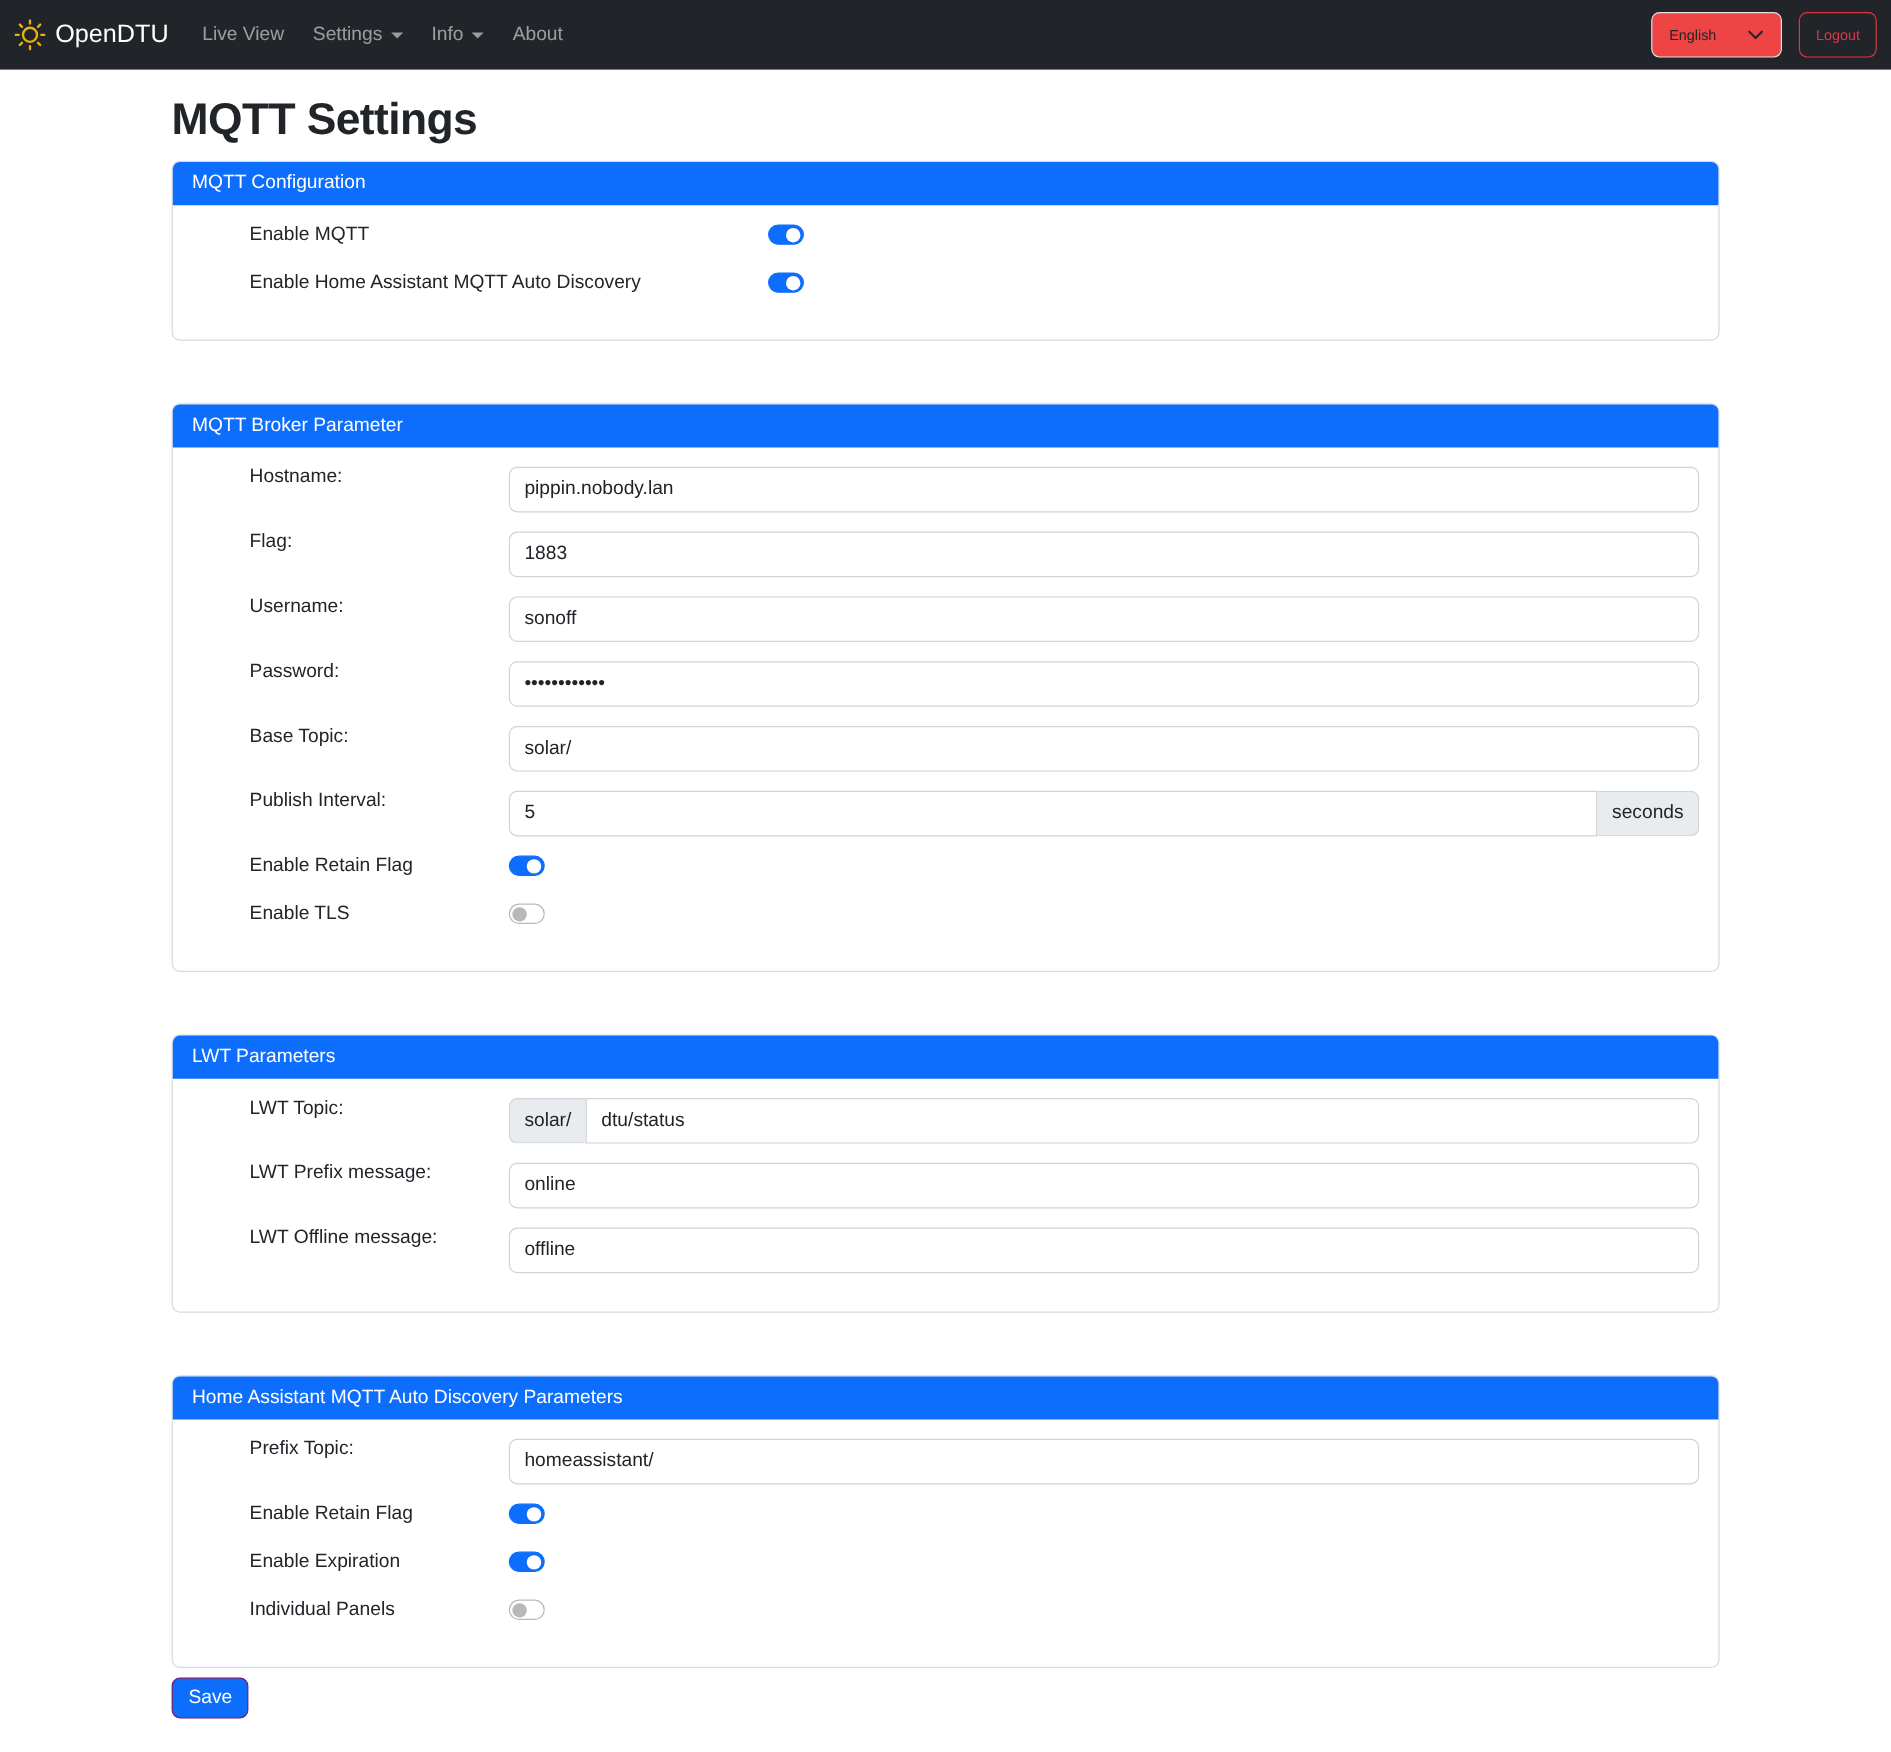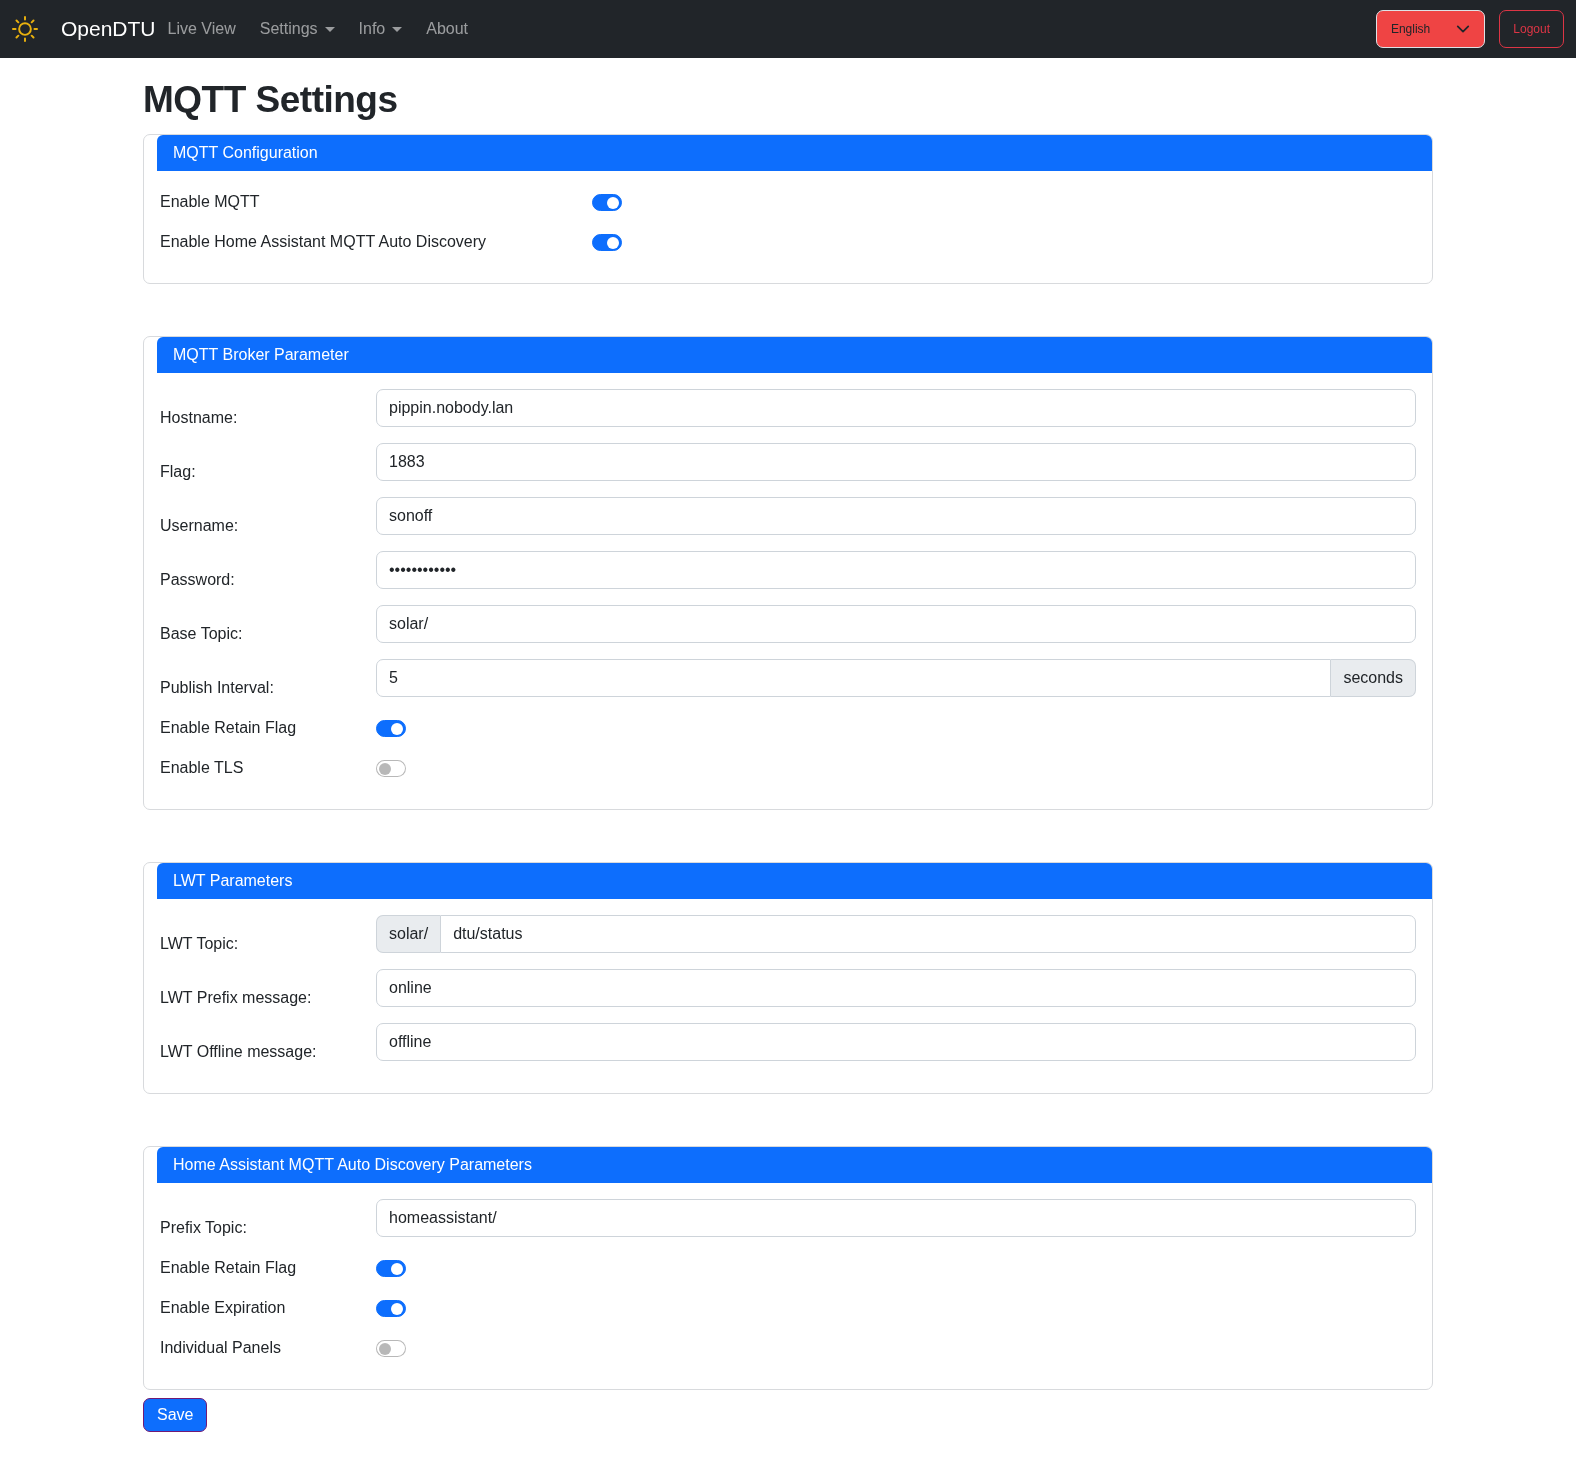--- a/index.html
+++ b/index.html
@@ -15,25 +15,26 @@
   .navbar {
     background: #212529;
     height: 58px;
     display: flex;
     align-items: center;
     padding: 0 12px;
   }
   .brand {
     display: flex;
     align-items: center;
-    gap: 23px;
+    gap: 8px;
     color: #fff;
     font-size: 21px;
     font-weight: 500;
     cursor: pointer;
+    margin-right: 16px;
     white-space: nowrap;
   }
   .brand svg { display: block; }
   .nav-links {
     display: flex;
     align-items: center;
     list-style: none;
     flex: 1;
   }
   .nav-link {
@@ -98,29 +99,29 @@
   }
   .card.first { margin-top: 13px; }
   .card.spaced { margin-top: 52px; }
   .card-header {
     background: #0d6efd;
     color: #fff;
     padding: 7px 16px;
     font-size: 16px;
     border-radius: 6px 6px 0 0;
     line-height: 22px;
-    margin-left: 13px;
   }
   .card-body { padding: 16px; }
 
   .form-row {
     display: flex;
-    align-items: flex-end;
+    align-items: flex-start;
     margin-bottom: 16px;
     min-height: 24px;
+    margin-left: 48px;
   }
   .label-col {
     width: 216px;
     flex-shrink: 0;
     padding-right: 12px;
   }
   .wide-label .label-col { width: 432px; }
   .control-col { flex: 1; display: flex; align-items: center; }
 
   .text-input {

